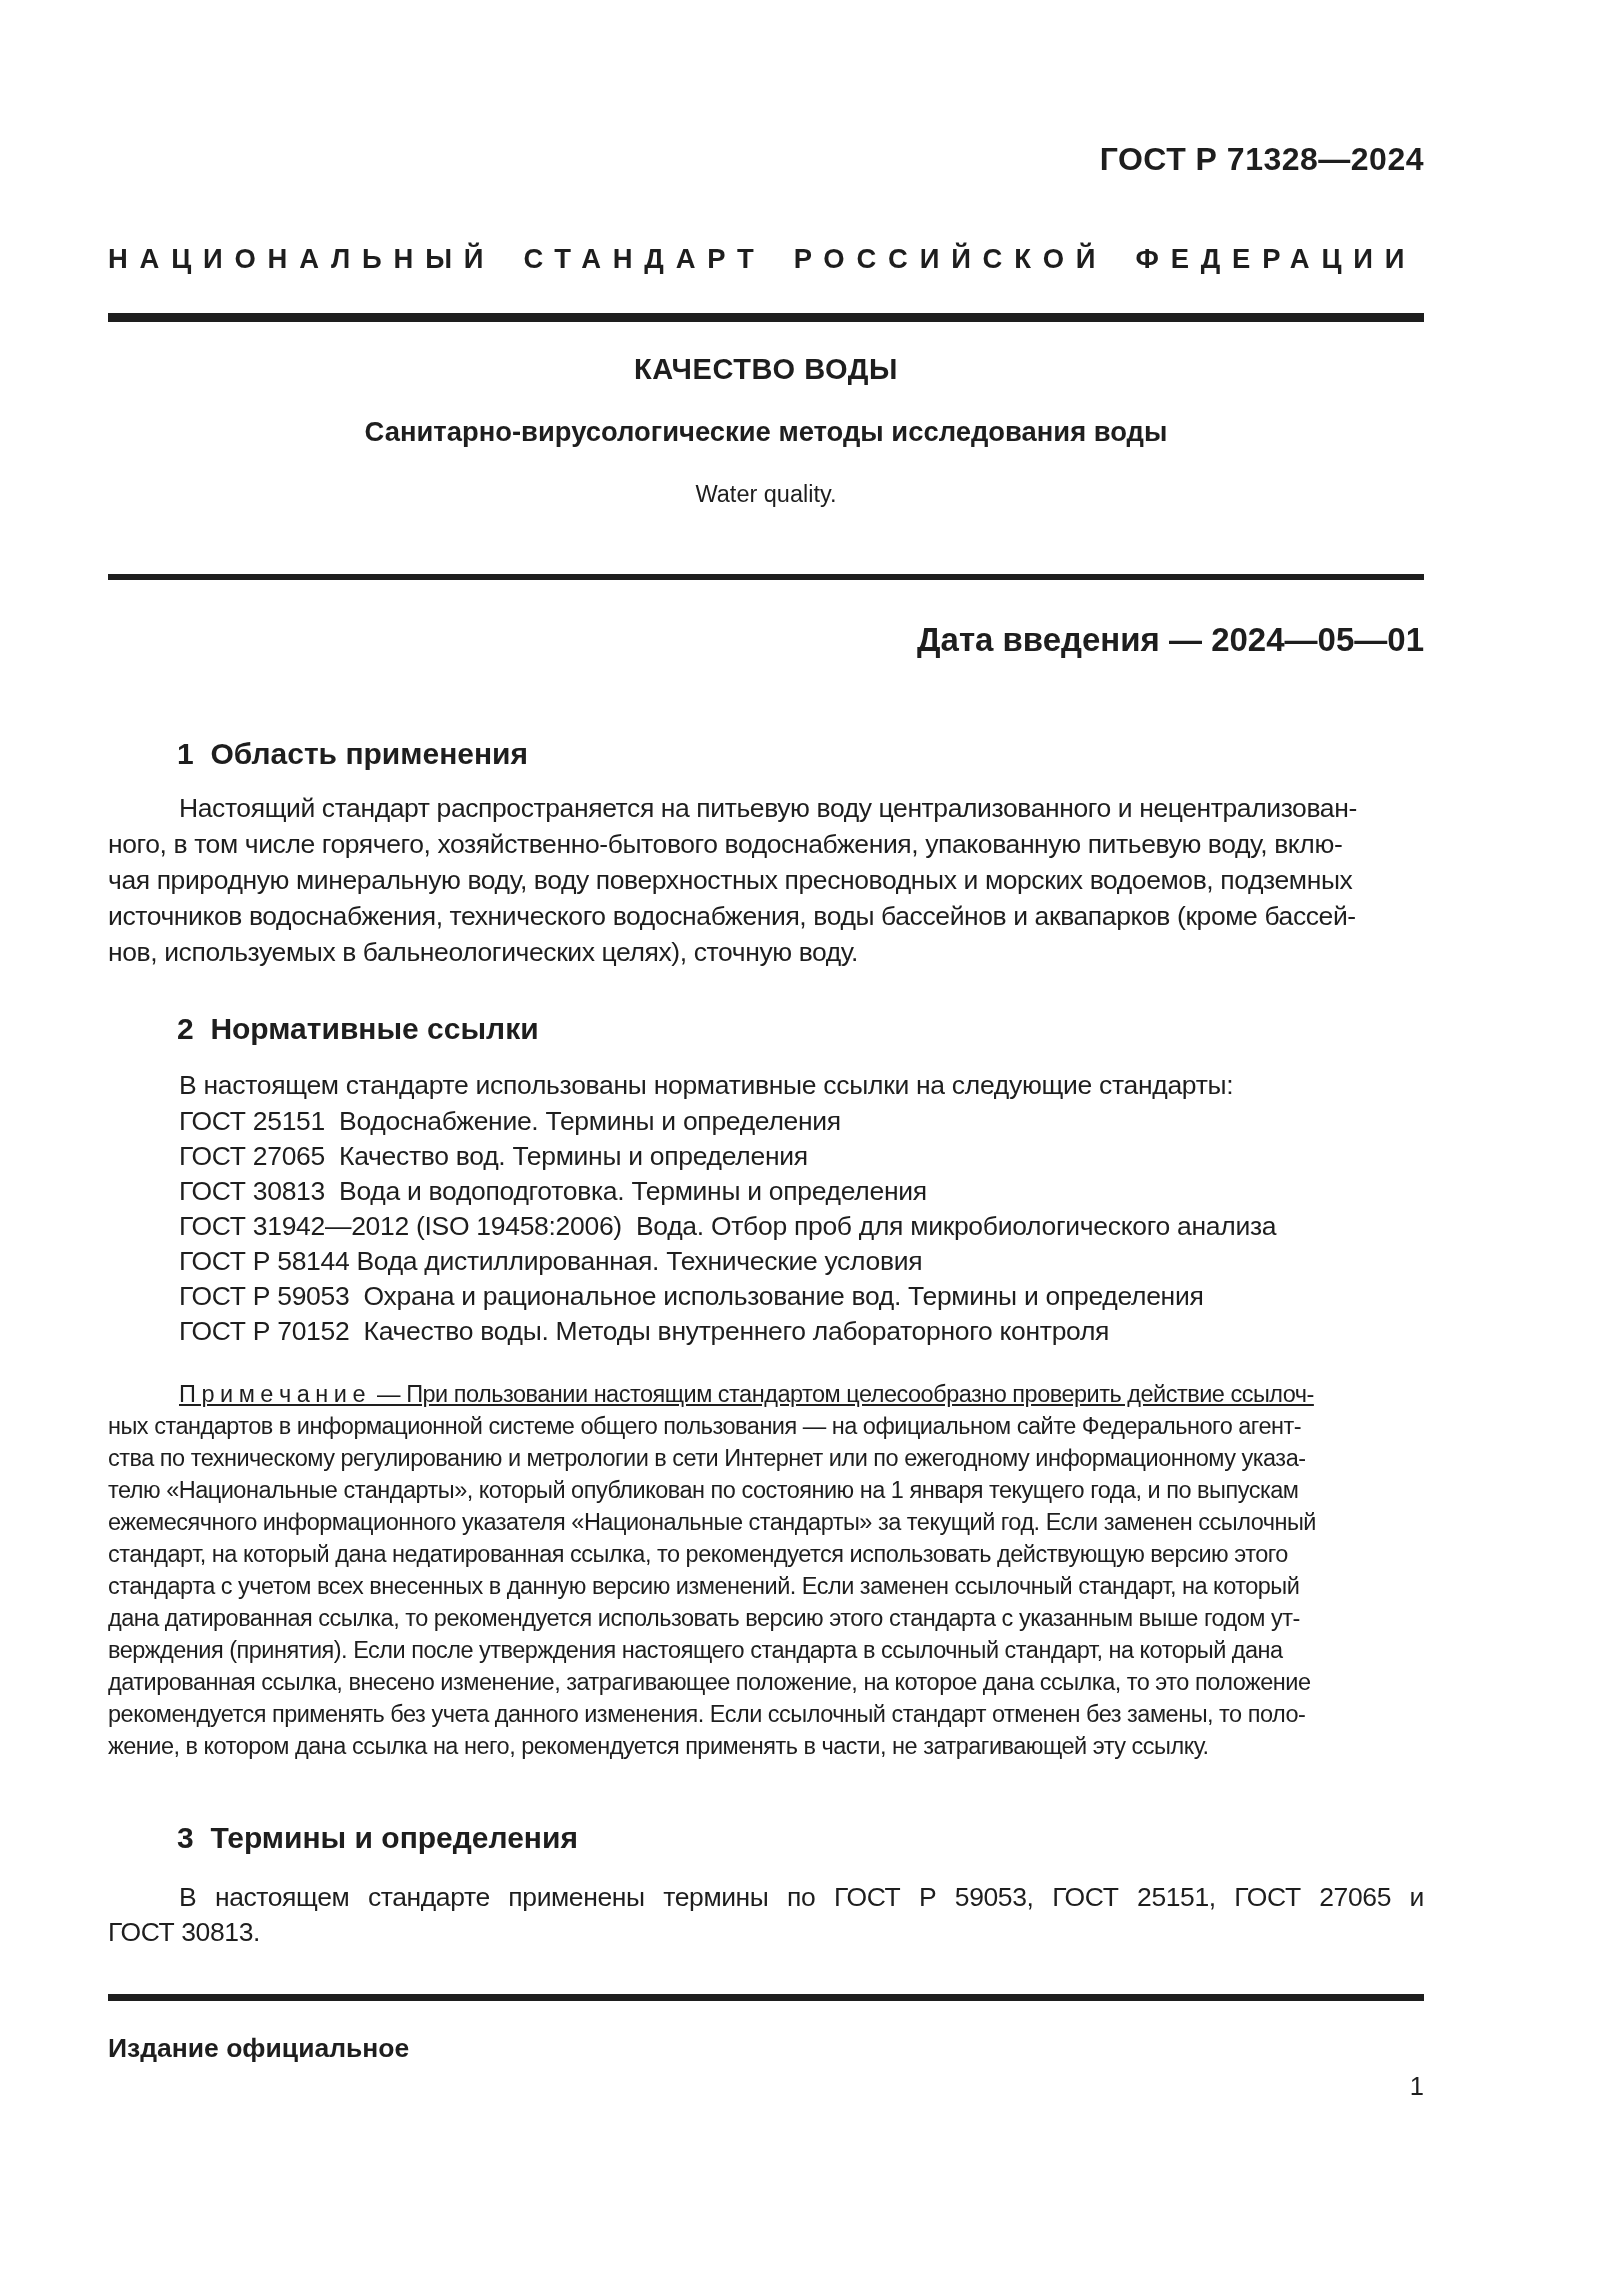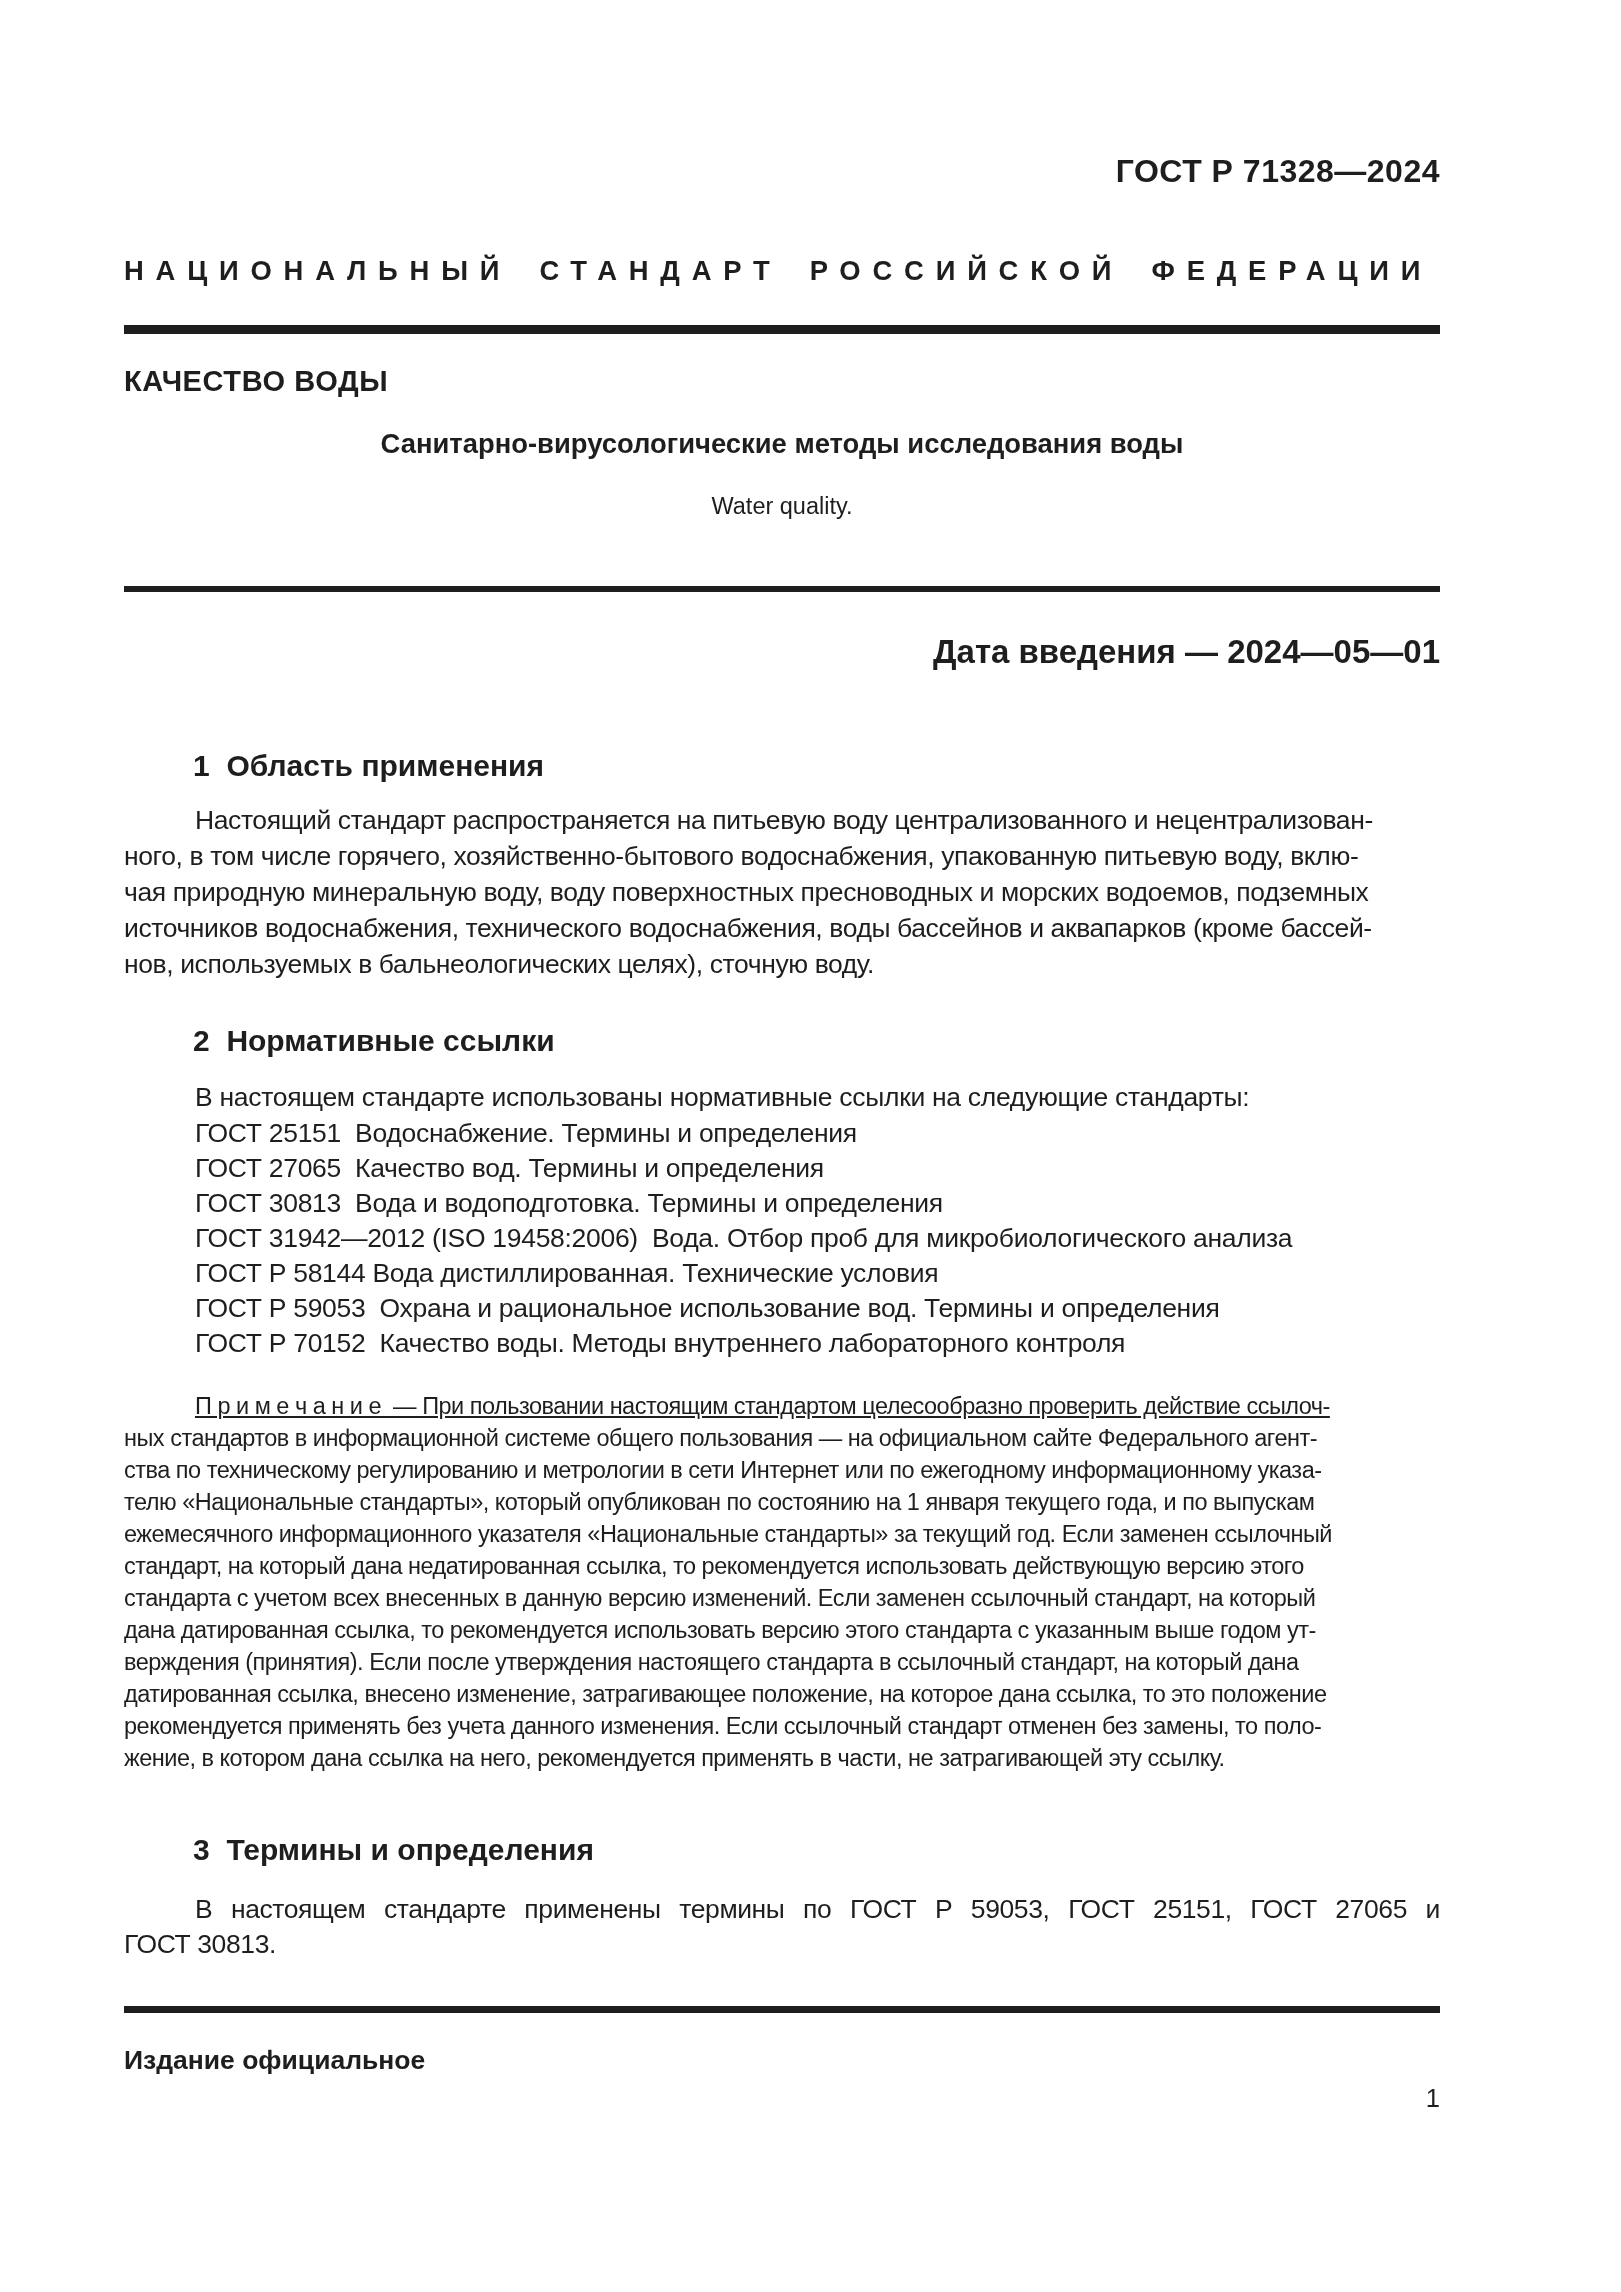--- a/index.html
+++ b/index.html
@@ -5,30 +5,30 @@
   * { margin:0; padding:0; box-sizing:border-box; }
   html,body { background:#ffffff; }
   body { font-family:"Liberation Sans","DejaVu Sans",sans-serif; color:#1e1e1e; }
 
   .page {
     position:relative;
     width:1621px; height:2293px;
     background:#ffffff;
     overflow:hidden;
   }
-  .blk { position:absolute; left:124px; width:1316px;margin-top:12px; }
+  .blk { position:absolute; left:108px; width:1316px; }
 
   .doc-code   { top:141px; text-align:right; font-size:32px; font-weight:bold; letter-spacing:0.5px; white-space:nowrap; }
   .banner     { top:243px; font-size:27.4px; font-weight:bold; letter-spacing:11.8px; word-spacing:8.8px; white-space:nowrap; }
   .rule       { background:#1e1e1e; }
   .rule-1     { top:313px; height:8.8px; }
   .rule-2     { top:574px; height:5.9px; }
   .rule-3     { top:1994px; height:6.9px; }
 
-  .title-ru    { top:353px; text-align:left; font-size:29px; font-weight:bold; letter-spacing:0.6px; }
+  .title-ru    { top:353px; text-align:center; font-size:29px; font-weight:bold; letter-spacing:0.6px; }
   .subtitle-ru { top:416px; text-align:center; font-size:27.4px; font-weight:bold; }
   .title-en    { top:480px; font-size:23.5px; line-height:28px; }
   .title-en .tline { text-align:center; white-space:nowrap; }
 
   .effective-date { top:621px; text-align:right; font-size:33px; font-weight:bold; white-space:nowrap; }
 
   .sec-heading { font-size:30px; font-weight:bold; padding-left:69px; white-space:nowrap; }
   .sec-heading .sec-num { margin-right:16.7px; }
   .h-sec1 { top:737px; }
   .h-sec2 { top:1012px; }

